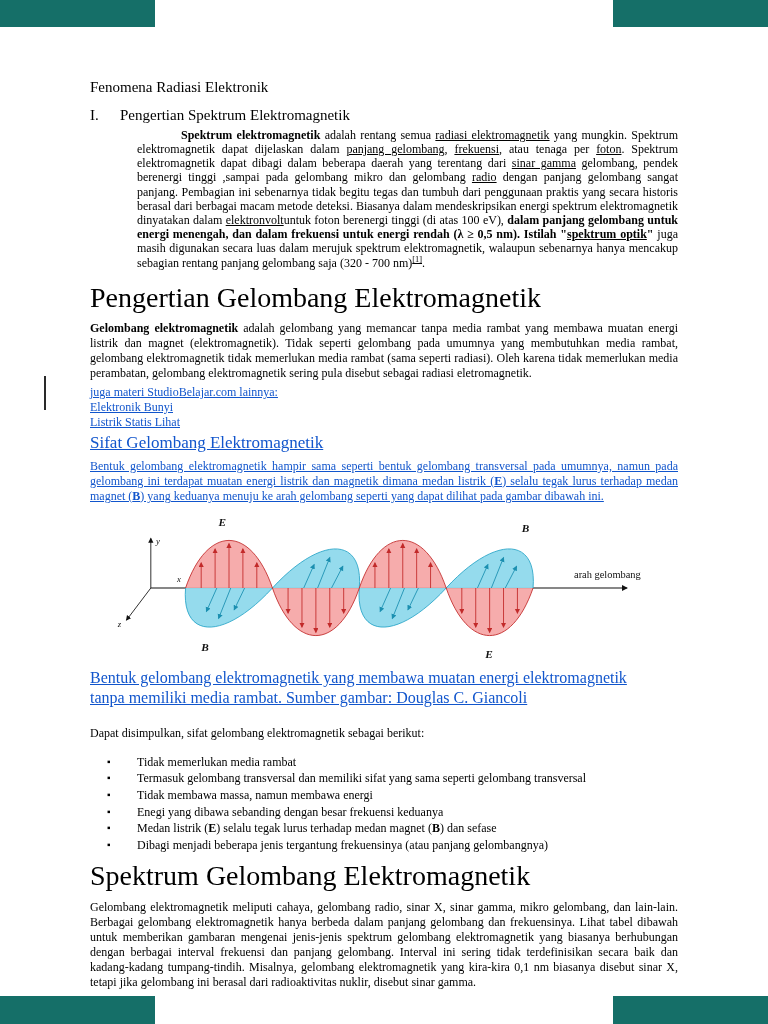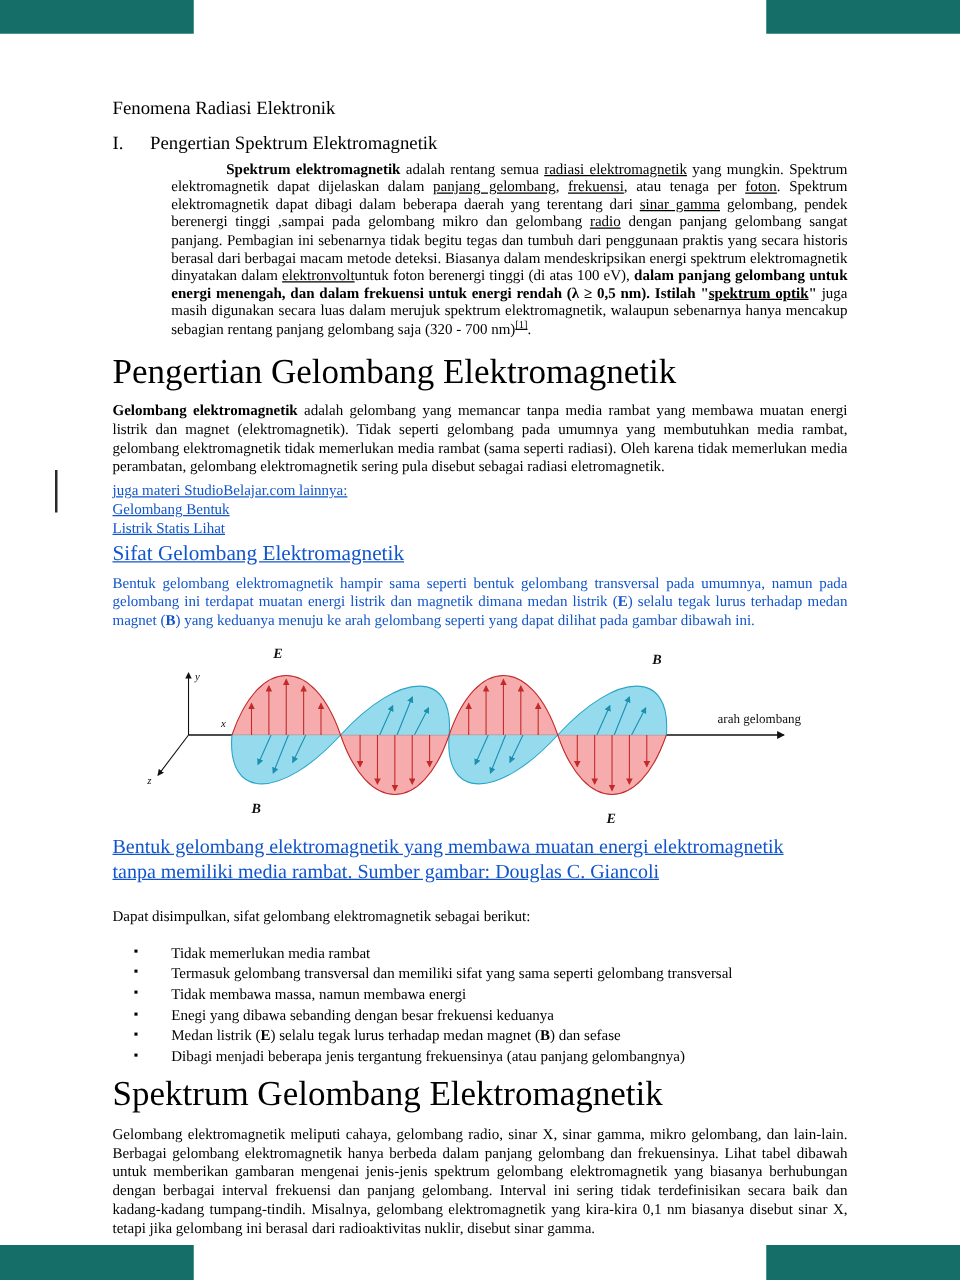--- a/index.html
+++ b/index.html
@@ -28,21 +28,21 @@
   .title{font-size:15px;line-height:1.2;margin-bottom:10px;}
   .sec-head{display:flex;font-size:15px;line-height:1.2;margin-bottom:4px;}
   .sec-head .numeral{width:30px;flex:0 0 30px;}
   .para{font-size:12px;line-height:1.18;text-align:justify;margin-bottom:12px;}
   .para.indented{margin-left:47px;text-indent:44px;}
   h1.doc-h1{font-size:28px;font-weight:400;line-height:1.1;margin:2px 0 8px 0;}
   .p-std{font-size:12px;line-height:1.25;text-align:justify;margin-bottom:4px;}
   .links-block{margin-bottom:4px;}
   .links-block .lnk{display:block;font-size:12px;line-height:1.22;color:var(--link_blue);text-decoration:underline;cursor:pointer;}
   .blue-h{font-size:17px;font-weight:400;line-height:1.15;color:var(--link_blue);text-decoration:underline;margin:0 0 6px 0;cursor:pointer;}
-  .blue-para{font-size:12px;line-height:1.25;text-align:justify;color:var(--link_blue);margin-bottom:10px;}
+  .blue-para{font-size:12px;line-height:1.25;text-align:justify;color:var(--link_blue);text-decoration:underline;margin-bottom:10px;}
   .figure{margin:0 0 6px 0;}
   .figure svg{display:block;}
   .caption{font-size:16px;line-height:1.25;color:var(--link_blue);text-decoration:underline;margin-bottom:18px;max-width:560px;cursor:pointer;}
   .intro{font-size:12px;line-height:1.25;margin-bottom:14px;}
   ul.props{list-style:none;margin:0 0 8px 0;}
   ul.props li{position:relative;padding-left:30px;margin-left:17px;font-size:12px;line-height:1.3;margin-bottom:1px;}
   ul.props li::before{content:"\25AA";position:absolute;left:0;top:0;font-size:10px;}
   .b{font-weight:bold;}
   .u{text-decoration:underline;}
   .sup{vertical-align:super;font-size:0.7em;}
@@ -69,21 +69,21 @@
   </div>
 
   <p class="para indented"><span class="b">Spektrum elektromagnetik</span><span> adalah rentang semua </span><span class="u">radiasi elektromagnetik</span><span> yang mungkin. Spektrum elektromagnetik dapat dijelaskan dalam </span><span class="u">panjang gelombang</span><span>, </span><span class="u">frekuensi</span><span>, atau tenaga per </span><span class="u">foton</span><span>. Spektrum elektromagnetik dapat dibagi dalam beberapa daerah yang terentang dari </span><span class="u">sinar gamma</span><span> gelombang, pendek berenergi tinggi ,sampai pada gelombang mikro dan gelombang </span><span class="u">radio</span><span> dengan panjang gelombang sangat panjang. Pembagian ini sebenarnya tidak begitu tegas dan tumbuh dari penggunaan praktis yang secara historis berasal dari berbagai macam metode deteksi. Biasanya dalam mendeskripsikan energi spektrum elektromagnetik dinyatakan dalam </span><span class="u">elektronvolt</span><span>untuk foton berenergi tinggi (di atas 100 eV), </span><span class="b">dalam panjang gelombang untuk energi menengah, dan dalam frekuensi untuk energi rendah (λ ≥ 0,5 nm). Istilah "</span><span class="b u">spektrum optik</span><span class="b">"</span><span> juga masih digunakan secara luas dalam merujuk spektrum elektromagnetik, walaupun sebenarnya hanya mencakup sebagian rentang panjang gelombang saja (320 - 700 nm)</span><span class="u sup">[1]</span><span>.</span></p>
 
   <h1 class="doc-h1">Pengertian Gelombang Elektromagnetik</h1>
 
   <p class="p-std"><span class="b">Gelombang elektromagnetik</span><span> adalah gelombang yang memancar tanpa media rambat yang membawa muatan energi listrik dan magnet (elektromagnetik). Tidak seperti gelombang pada umumnya yang membutuhkan media rambat, gelombang elektromagnetik tidak memerlukan media rambat (sama seperti radiasi). Oleh karena tidak memerlukan media perambatan, gelombang elektromagnetik sering pula disebut sebagai radiasi eletromagnetik.</span></p>
 
   <div class="links-block">
     <span class="lnk">juga materi StudioBelajar.com lainnya:</span>
-    <span class="lnk">Gelombang Bentuk</span>
+    <span class="lnk">Elektronik Bunyi</span>
     <span class="lnk">Listrik Statis Lihat</span>
   </div>
 
   <h2 class="blue-h">Sifat Gelombang Elektromagnetik</h2>
 
   <p class="blue-para"><span>Bentuk gelombang elektromagnetik hampir sama seperti bentuk gelombang transversal pada umumnya, namun pada gelombang ini terdapat muatan energi listrik dan magnetik dimana medan listrik (</span><span class="b">E</span><span>) selalu tegak lurus terhadap medan magnet (</span><span class="b">B</span><span>) yang keduanya menuju ke arah gelombang seperti yang dapat dilihat pada gambar dibawah ini.</span></p>
 
   <div class="figure">
     <svg width="556" height="148" viewBox="0 0 640 170">
       <defs>

